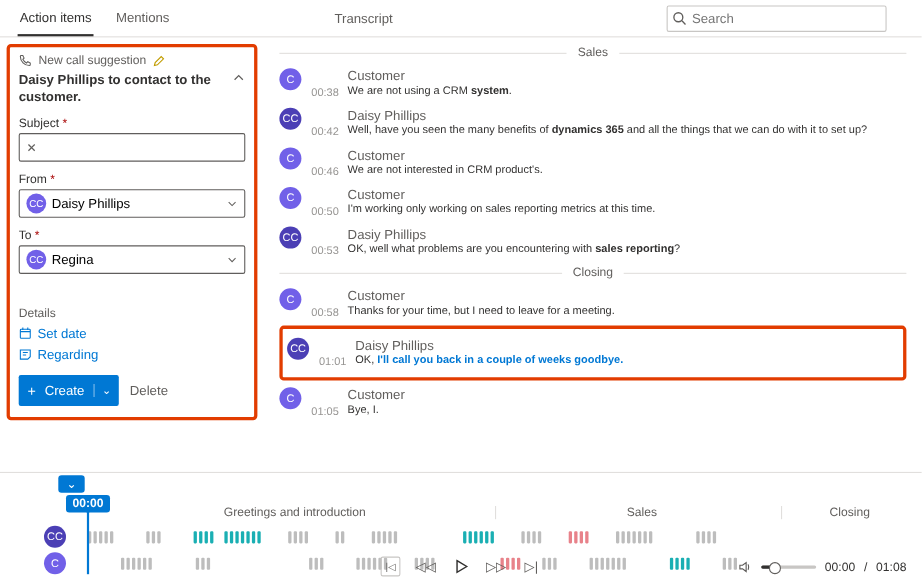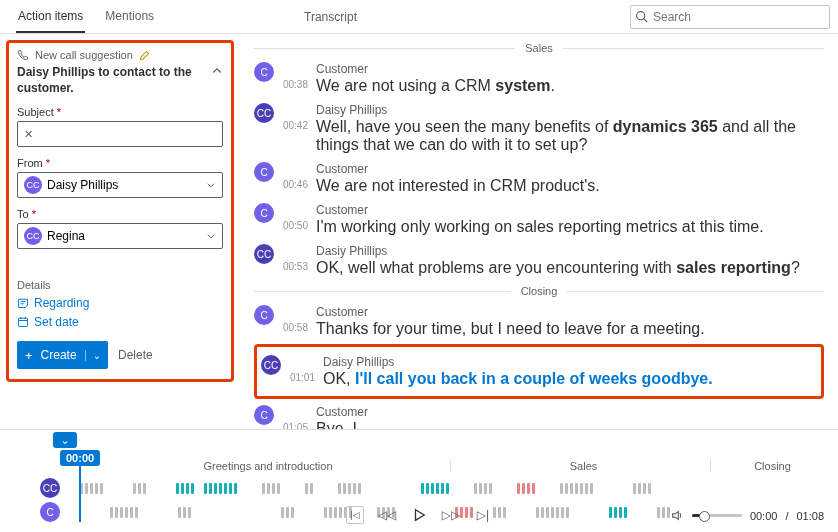--- a/index.html
+++ b/index.html
@@ -3,21 +3,21 @@
 <meta charset="utf-8">
 <style>
 * { box-sizing: border-box; margin: 0; padding: 0; font-family: "Segoe UI", Arial, sans-serif; }
 body { background: #fff; font-size: 12px; color: #323130; width: 838px; height: 532px; overflow: hidden; position: relative;}
 .app { display: flex; flex-direction: column; height: 100%; }
 .topbar { display: flex; align-items: center; border-bottom: 1px solid #e1dfdd; height: 34px; }
 .tabs { display: flex; gap: 18px; padding-left: 16px; }
 .tab { padding: 8px 2px; cursor: pointer; color: #605e5c; }
 .tab.active { border-bottom: 2px solid #323130; color: #323130; font-weight: 400; }
 .transcript-title { margin-left: 148px; color: #605e5c; }
-.search-wrap { margin-left: auto; margin-right: 8px; position: relative; }
+.search-wrap { margin-left: auto; margin-right: 32px; position: relative; }
 .search-wrap input { width: 200px; height: 24px; border: 1px solid #c8c6c4; border-radius: 2px; padding: 0 6px 0 22px; font-size: 12px; }
 .search-icon { position: absolute; left: 5px; top: 5px; width: 13px; height: 13px; }
 .main { display: flex; flex: 1; overflow: hidden; }
 .panel-left { width: 240px; padding: 6px; }
 .action-card { border: 3px solid #e23c00; border-radius: 4px; padding: 6px 8px 10px 8px; }
 .suggest-row { display: flex; align-items: center; gap: 6px; color: #605e5c; font-size: 11px; margin-bottom: 4px;}
 .suggest-row .edit-icon { color: #c19c00; }
 .action-title-row { display: flex; justify-content: space-between; align-items: flex-start; }
 .action-title { font-weight: 600; font-size: 12px; line-height: 1.3; max-width: 180px; }
 .field-label { font-size: 11px; margin-top: 10px; display: block; }
@@ -39,21 +39,21 @@
 .section-divider { display: flex; align-items: center; color: #605e5c; font-size: 11px; margin: 4px 0;}
 .section-divider::before, .section-divider::after { content: ""; flex: 1; border-top: 1px solid #e1dfdd; }
 .section-divider span { padding: 0 10px; }
 .entry { display: flex; gap: 8px; padding: 4px 0; }
 .entry .av { width: 20px; height: 20px; border-radius: 50%; display: flex; align-items: center; justify-content: center; color: #fff; font-size: 10px; flex-shrink: 0;}
 .av.cust { background: #7160e8; }
 .av.agent { background: #4b3fb5; }
 .entry .ts { font-size: 10px; color: #979593; width: 26px; text-align: right; margin-top: 17px; flex-shrink: 0;}
 .entry .body { flex: 1; }
 .entry .speaker { font-size: 12px; color: #605e5c; }
-.entry .text { font-size: 16px; color: #323130; margin-top: 1px;}
+.entry .text { font-size: 10px; color: #323130; margin-top: 1px;}
 .hl-box { border: 3px solid #e23c00; border-radius: 4px; padding: 4px; margin: 2px 0;}
 .hl-box .text { color: #0078d4; font-weight: 600; }
 .timeline-area { border-top: 1px solid #e1dfdd; padding: 6px 10px 8px 10px; position: relative;}
 .marker { position: absolute; left: 60px; top: 2px; display: flex; flex-direction: column; align-items: center; z-index: 5;}
 .marker-chev { background: #0078d4; color: #fff; width: 24px; height: 16px; border-radius: 3px; font-size: 11px; display: flex; align-items: center; justify-content: center; margin-bottom: 2px; transform: translateX(-15px);}
 .marker-badge { background: #0078d4; color: #fff; border-radius: 3px; padding: 2px 6px; font-size: 11px; font-weight: 600; position: relative;}
 .marker-badge::after { content:""; position: absolute; left: 50%; bottom: -5px; margin-left: -4px; border: 4px solid transparent; border-top-color:#0078d4; }
 .marker-line { width: 2px; background: #0078d4; height: 56px; }
 .tl-header { display: flex; margin-left: 70px; color: #605e5c; font-size: 11px; margin-bottom: 4px; margin-top: 24px;}
 .tl-header div { border-left: 1px solid #e1dfdd; padding-left: 6px;}
@@ -138,34 +138,34 @@
           <span class="avatar-sm">CC</span>
           <input readonly="" value="Regina" style="">
           <svg class="chev" width="10" height="10" viewBox="0 0 16 16" fill="none" stroke="#605e5c" stroke-width="1.5">
               <path d="M3 6l5 5 5-5"></path>
             </svg>
         </div>
 
         <div class="details-label">Details</div>
         <div class="link-row">
           <svg width="12" height="12" viewBox="0 0 16 16" fill="none" stroke="#0078d4" stroke-width="1.3">
-              <path d="M2 3h12v8l-3 3H2z"></path>
-              <line x1="5" y1="6" x2="11" y2="6"></line>
-              <line x1="5" y1="9" x2="9" y2="9"></line>
-            </svg>
-          <span>Regarding</span>
-        </div>
-        <div class="link-row">
-          <svg width="12" height="12" viewBox="0 0 16 16" fill="none" stroke="#0078d4" stroke-width="1.3">
               <rect x="2" y="3" width="12" height="11" rx="1"></rect>
               <line x1="2" y1="6" x2="14" y2="6"></line>
               <line x1="5" y1="1" x2="5" y2="4"></line>
               <line x1="11" y1="1" x2="11" y2="4"></line>
             </svg>
           <span>Set date</span>
+        </div>
+        <div class="link-row">
+          <svg width="12" height="12" viewBox="0 0 16 16" fill="none" stroke="#0078d4" stroke-width="1.3">
+              <path d="M2 3h12v8l-3 3H2z"></path>
+              <line x1="5" y1="6" x2="11" y2="6"></line>
+              <line x1="5" y1="9" x2="9" y2="9"></line>
+            </svg>
+          <span>Regarding</span>
         </div>
 
         <div class="btn-row">
           <button class="create-btn">
             <span class="plus">+</span>
             <span class="lbl">Create</span>
             <span class="split">⌄</span>
           </button>
           <span class="delete-link">Delete</span>
         </div>

